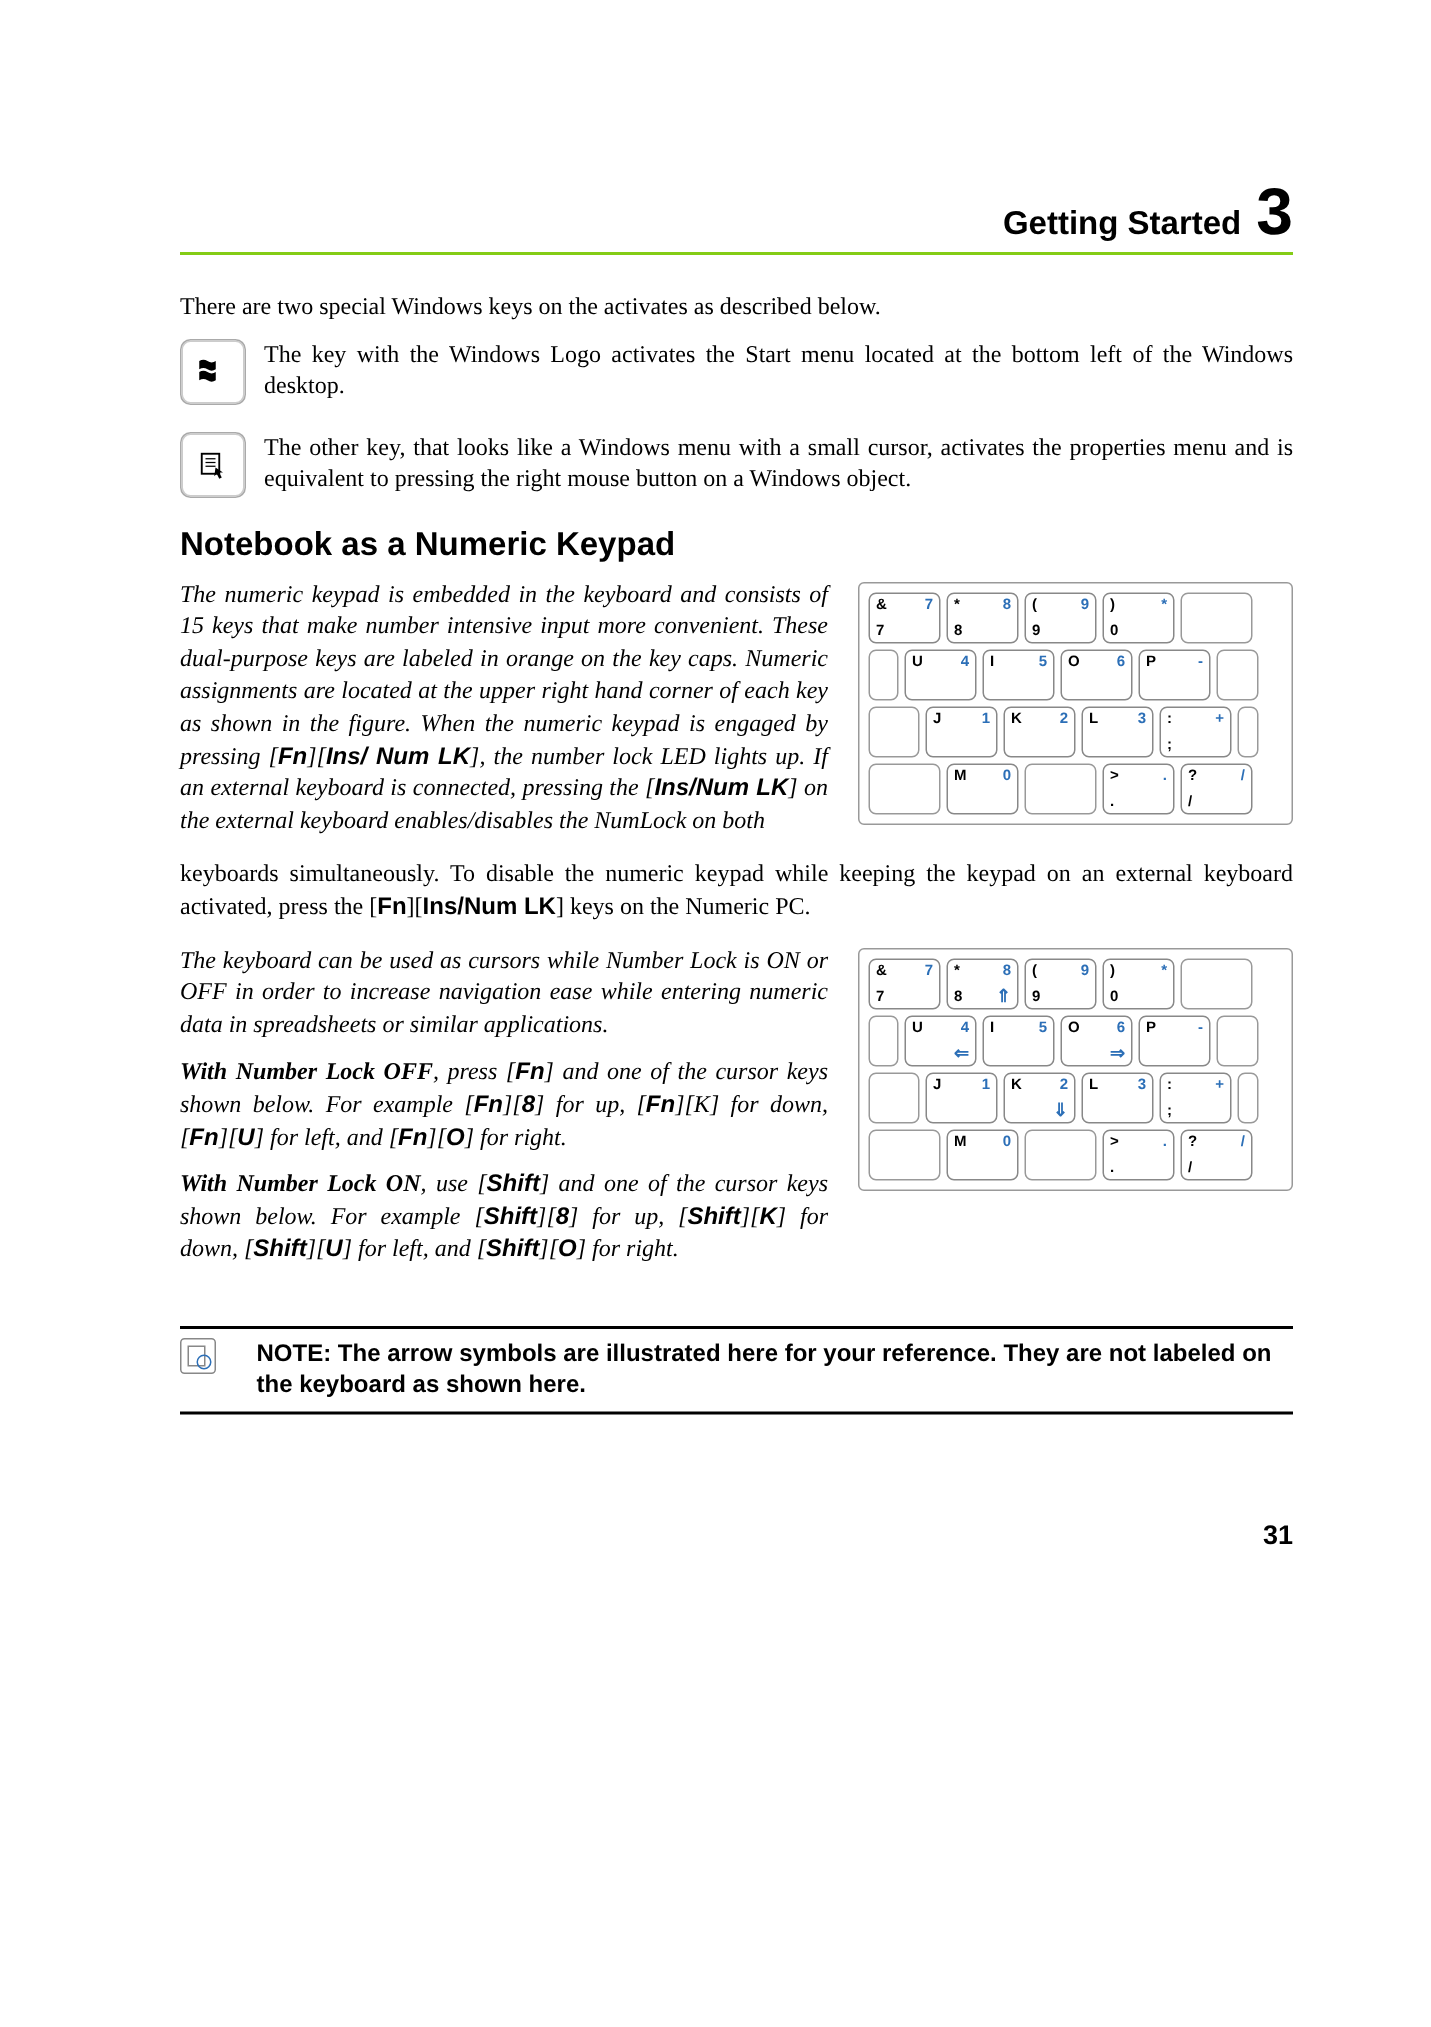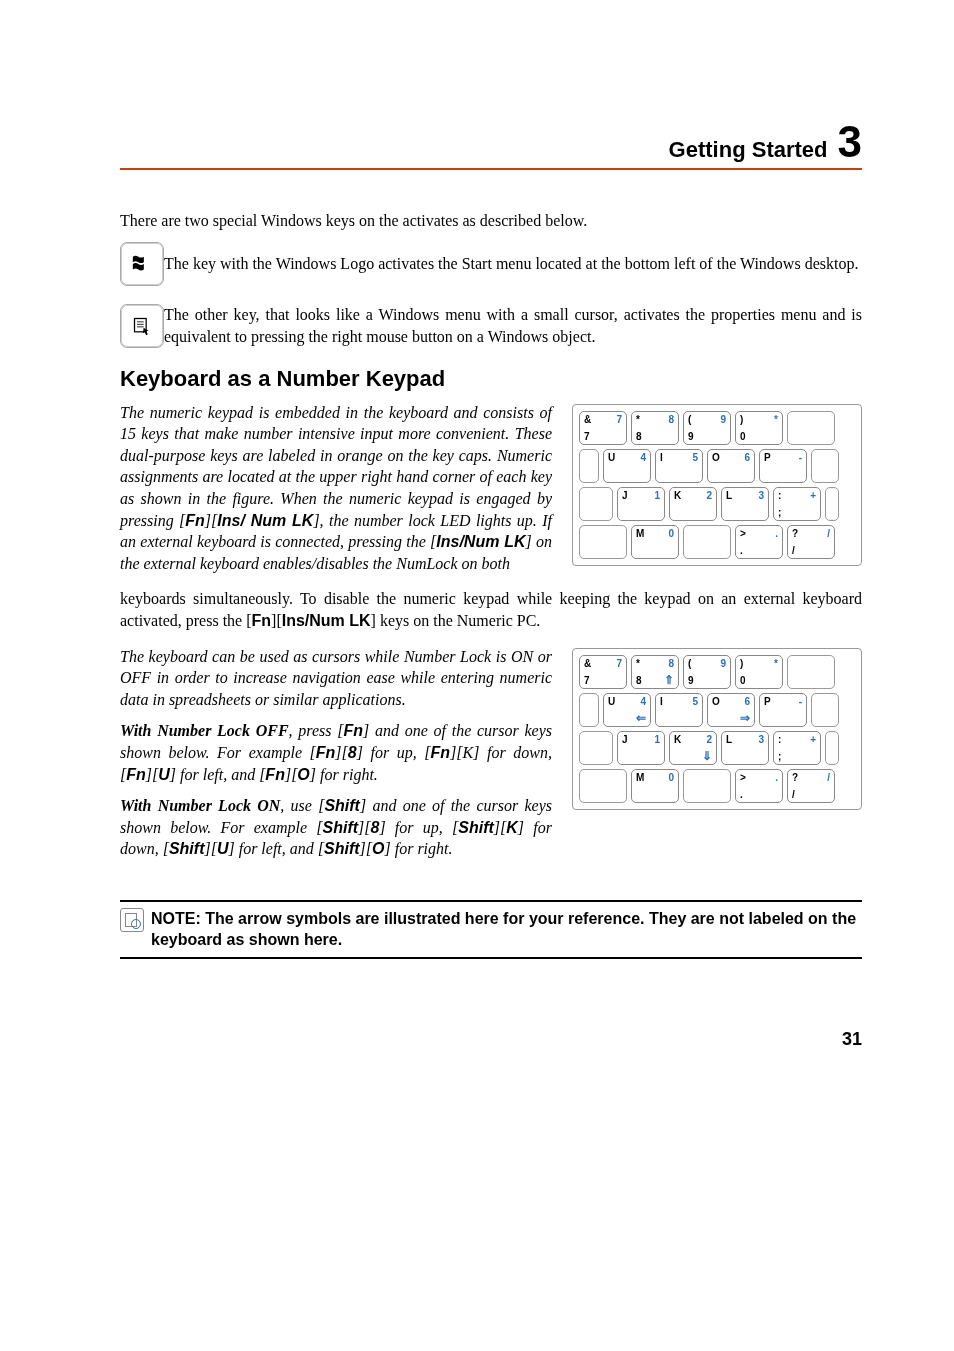--- a/index.html
+++ b/index.html
@@ -11,23 +11,23 @@
     width: 954px;
   }
   .page {
     padding: 120px 92px 60px 120px;
     box-sizing: border-box;
   }
   .chapter-header {
     display: flex;
     justify-content: flex-end;
     align-items: baseline;
-    border-bottom: 2px solid #c2410c;
+    border-bottom: 2px solid #84cc16;
     padding-bottom: 4px;
-    margin-bottom: 40px;
+    margin-bottom: 24px;
   }
   .chapter-title {
     font-family: Arial, Helvetica, sans-serif;
     font-weight: bold;
     font-size: 22px;
     margin-right: 10px;
   }
   .chapter-number {
     font-family: Arial, Helvetica, sans-serif;
     font-weight: bold;
@@ -41,22 +41,23 @@
     margin: 18px 0 6px 0;
   }
   p.body {
     font-size: 16px;
     line-height: 1.35;
     margin: 4px 0 10px 0;
     text-align: justify;
   }
   .iconrow {
     display: flex;
-    align-items: center;
+    align-items: flex-start;
     margin: 8px 0 18px 0;
+    gap: 12px;
   }
   .keycap {
     width: 42px;
     height: 42px;
     border: 1px solid #aaa;
     border-radius: 7px;
     display: flex;
     align-items: center;
     justify-content: center;
     flex-shrink: 0;
@@ -101,21 +102,21 @@
   }
   .kkey .tl { position: absolute; top: 2px; left: 4px; color:#000;}
   .kkey .tr { position: absolute; top: 2px; right: 4px; color:#2c6fb7;}
   .kkey .bl { position: absolute; bottom: 2px; left: 4px; color:#000;}
   .kkey .br { position: absolute; bottom: 2px; right: 4px; color:#2c6fb7;}
   .kkey.blank { border-color:#999; background:#fff;}
   .b { font-weight: bold; }
   .sans-b { font-family: Arial, Helvetica, sans-serif; font-weight: bold; }
   .hr-top { border: none; border-top: 2px solid #000; margin: 30px 0 6px 0; }
   .hr-bot { border: none; border-top: 2px solid #000; margin: 6px 0 20px 0; }
-  .noterow { display: flex; gap: 7px; align-items: flex-start; }
+  .noterow { display: flex; gap: 27px; align-items: flex-start; }
   .note-icon {
     width: 22px; height: 22px; flex-shrink: 0;
     border: 1px solid #888; border-radius: 3px;
     position: relative; background:#fff;
   }
   .note-icon::before{
     content:""; position:absolute; left:4px; top:4px; width:10px; height:12px;
     border:1px solid #888; background:#fff;
   }
   .note-icon::after{
@@ -164,21 +165,21 @@
         <rect x="3" y="3" width="14" height="16" fill="none" stroke="#000" stroke-width="1.5"></rect>
         <line x1="6" y1="7" x2="14" y2="7" stroke="#000" stroke-width="1"></line>
         <line x1="6" y1="10" x2="14" y2="10" stroke="#000" stroke-width="1"></line>
         <line x1="6" y1="13" x2="14" y2="13" stroke="#000" stroke-width="1"></line>
         <path d="M14 14 L20 18 L17 18 L19 22 L17 23 L15 19 L13 21 Z" fill="#000"></path>
       </svg>
     </div>
     <p class="body">The other key, that looks like a Windows menu with a small cursor, activates the properties menu and is equivalent to pressing the right mouse button on a Windows object.</p>
   </div>
 
-  <h2 class="section">Keyboard as a Number Keypad</h2>
+  <h2 class="section">Notebook as a Numeric Keypad</h2>
   <div class="two-col">
     <div class="text">
       <p class="body">
         <span>The numeric keypad is embedded in the keyboard and consists of 15 keys that make number intensive input more convenient. These dual-purpose keys are labeled in orange on the key caps. Numeric assignments are located at the upper right hand corner of each key as shown in the figure. When the numeric keypad is engaged by pressing [</span><span class="sans-b">Fn</span><span>][</span><span class="sans-b">Ins/ Num LK</span><span>], the number lock LED lights up. If an external keyboard is connected, pressing the [</span><span class="sans-b">Ins/Num LK</span><span>] on the external keyboard enables/disables the NumLock on both</span>
       </p>
     </div>
     <div class="figure">
       <div class="keypad" id="kp1">
           <div class="keypad-row">
             <div class="kkey" style="width: 48px;">

